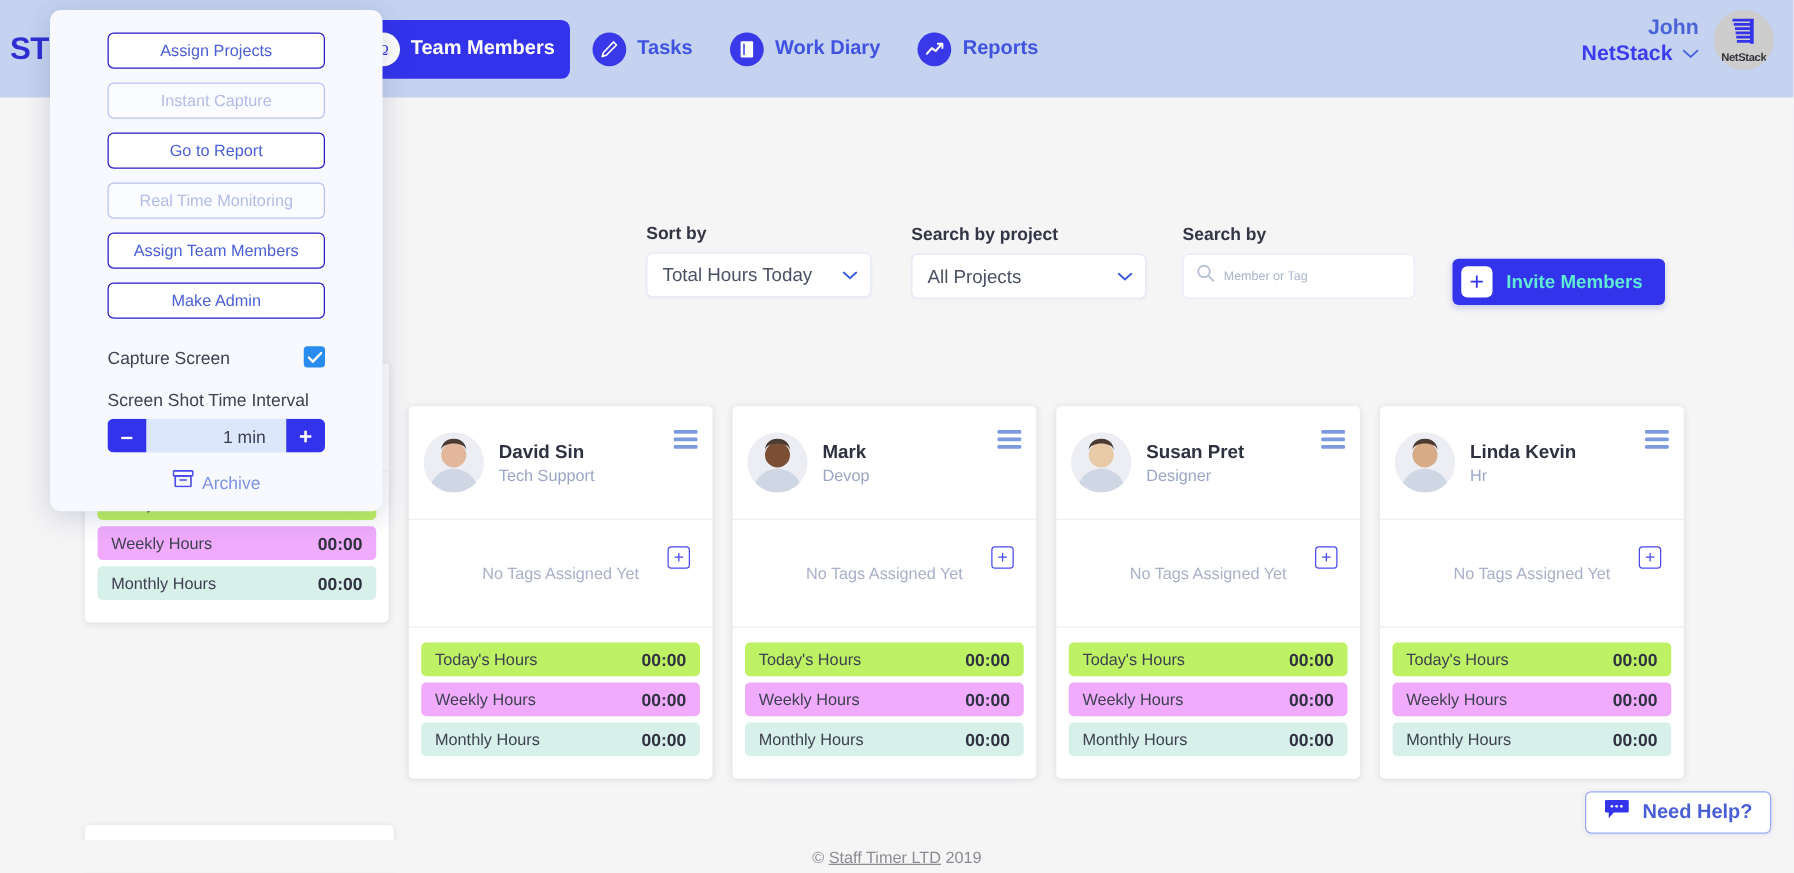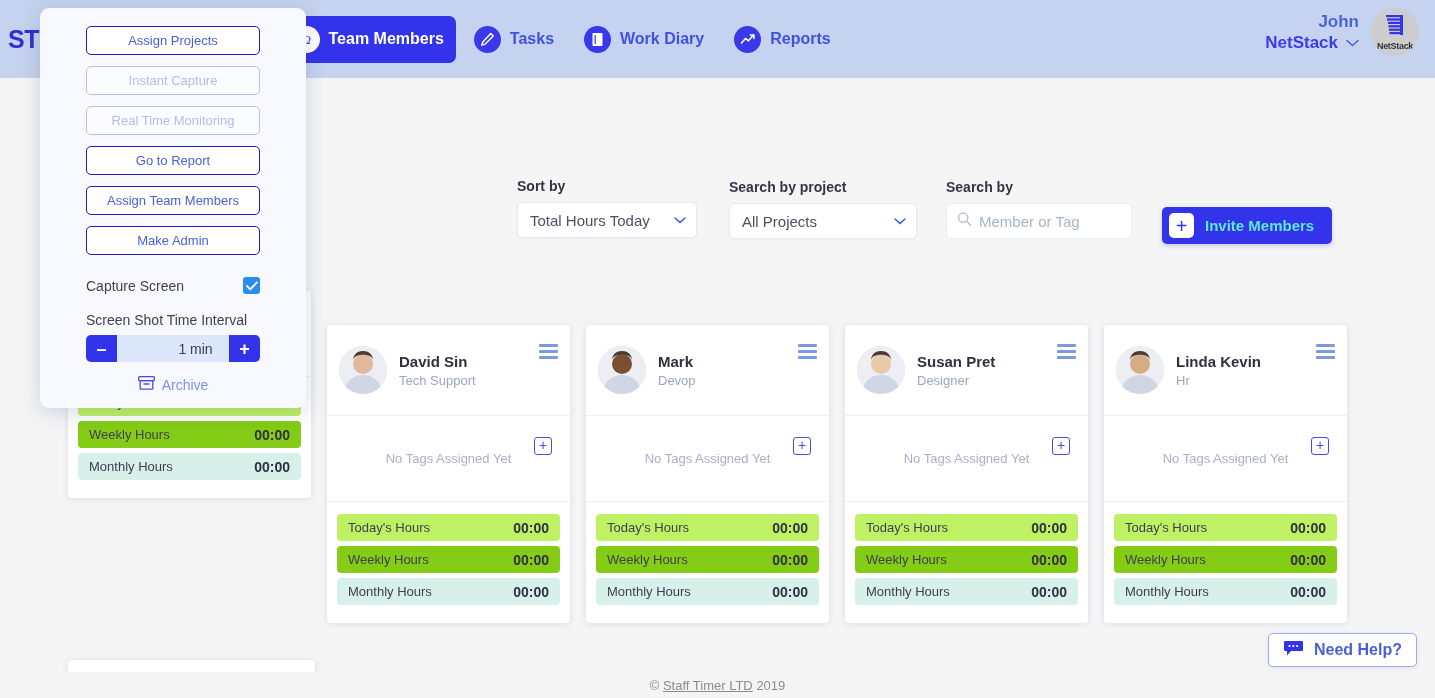--- a/index.html
+++ b/index.html
@@ -156,21 +156,21 @@
     display: flex; align-items: center;
     padding: 0 10px 0 32px;
   }
   .search-wrap .si {
     position: absolute; left: 10px; top: 50%; transform: translateY(-50%);
     color: #b9c2d4;
   }
   .search-wrap input {
     border: 0; outline: 0; width: 100%;
     font-family: "Liberation Sans", sans-serif;
-    font-size: 15px; color: #4a5163;
+    font-size: 10px; color: #4a5163;
     background: transparent;
   }
   .search-wrap input::placeholder { color: #a9b4ca; }
 
   .invite-btn {
     position: absolute;
     left: 1162px; top: 207px;
     height: 37px;
     background: #3333ec;
     border-radius: 5px;
@@ -263,21 +263,21 @@
     display: flex; align-items: center; justify-content: space-between;
     height: 27px;
     border-radius: 4px;
     padding: 0 11px;
     margin-bottom: 5px;
   }
   .hrow:last-child { margin-bottom: 0; }
   .hrow .hl { font-size: 13px; color: #3e4150; }
   .hrow .hv { font-size: 14px; font-weight: 700; color: #2e3140; }
   .hrow.today { background: #bef264; }
-  .hrow.weekly { background: #84cc16; text-align: center; }
+  .hrow.weekly { background: #f0abfc; text-align: center; }
   .hrow.monthly { background: #d8f0ea; }
 
   
   .ghost-card {
     position: absolute;
     left: 68px; top: 660px;
     width: 247px; height: 38px;
     background: #ffffff;
     border-radius: 4px;
     box-shadow: 0 1px 6px rgba(40,50,90,0.12);
@@ -744,22 +744,22 @@
         <circle cx="14.1" cy="6" r="1.1" fill="#ffffff"></circle>
       </svg>
     </span>
     <span class="nh-label">Need Help?</span>
   </div>
 
   <div class="popup">
     <div id="popup-buttons">
         <button class="pbtn">Assign Projects</button>
         <button class="pbtn dim">Instant Capture</button>
+        <button class="pbtn">Go to Report</button>
         <button class="pbtn dim">Real Time Monitoring</button>
-        <button class="pbtn">Go to Report</button>
         <button class="pbtn">Assign Team Members</button>
         <button class="pbtn">Make Admin</button>
       </div>
 
     <div class="cap-row">
       <span class="cap-label">Capture Screen</span>
       <span class="cap-check">
         <svg width="12" height="10" viewBox="0 0 12 10">
             <path d="M1 5 L4.3 8.3 L11 1.4" stroke="#ffffff" stroke-width="1.9" fill="none" stroke-linecap="round" stroke-linejoin="round"></path>
           </svg>

